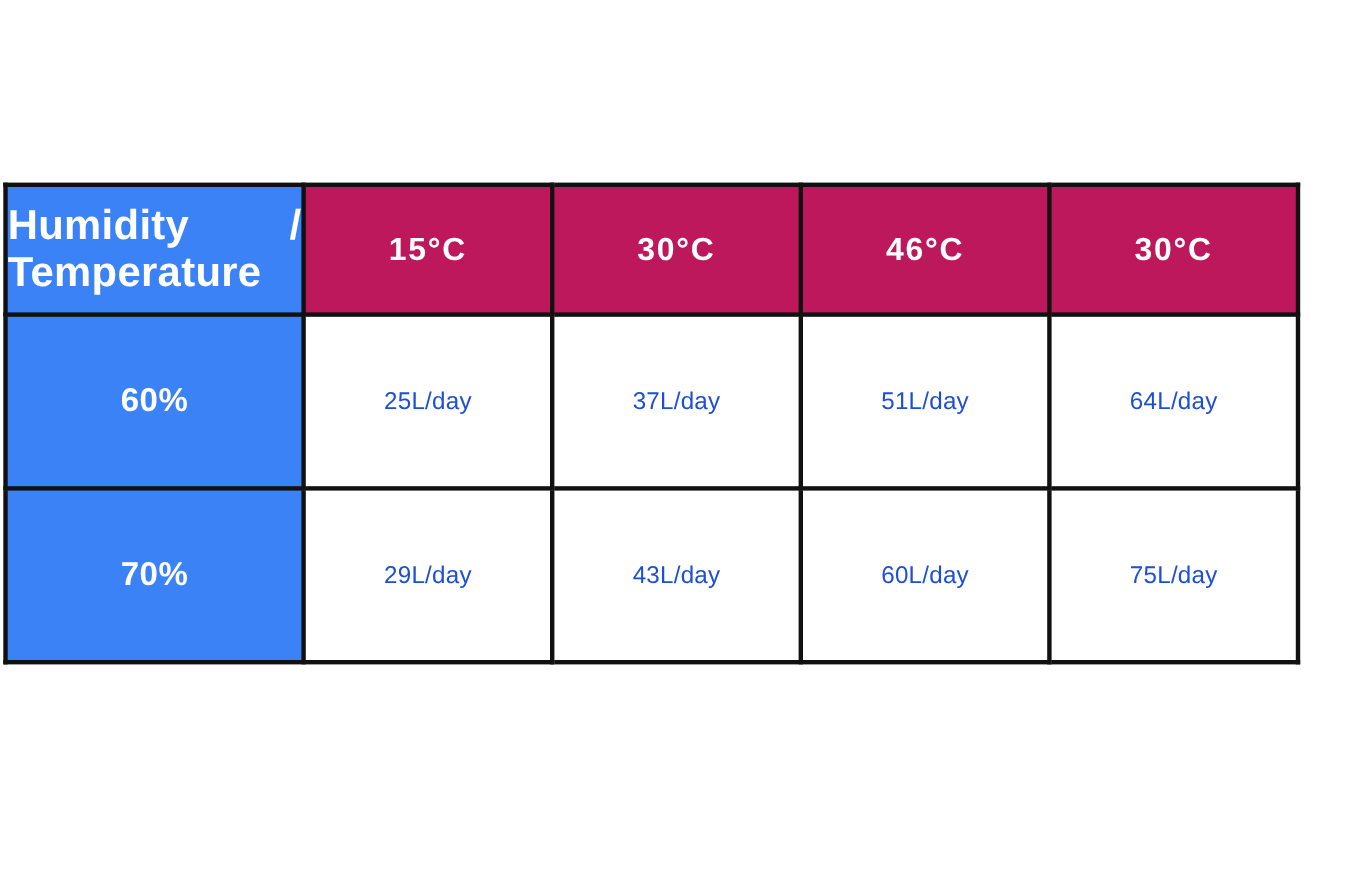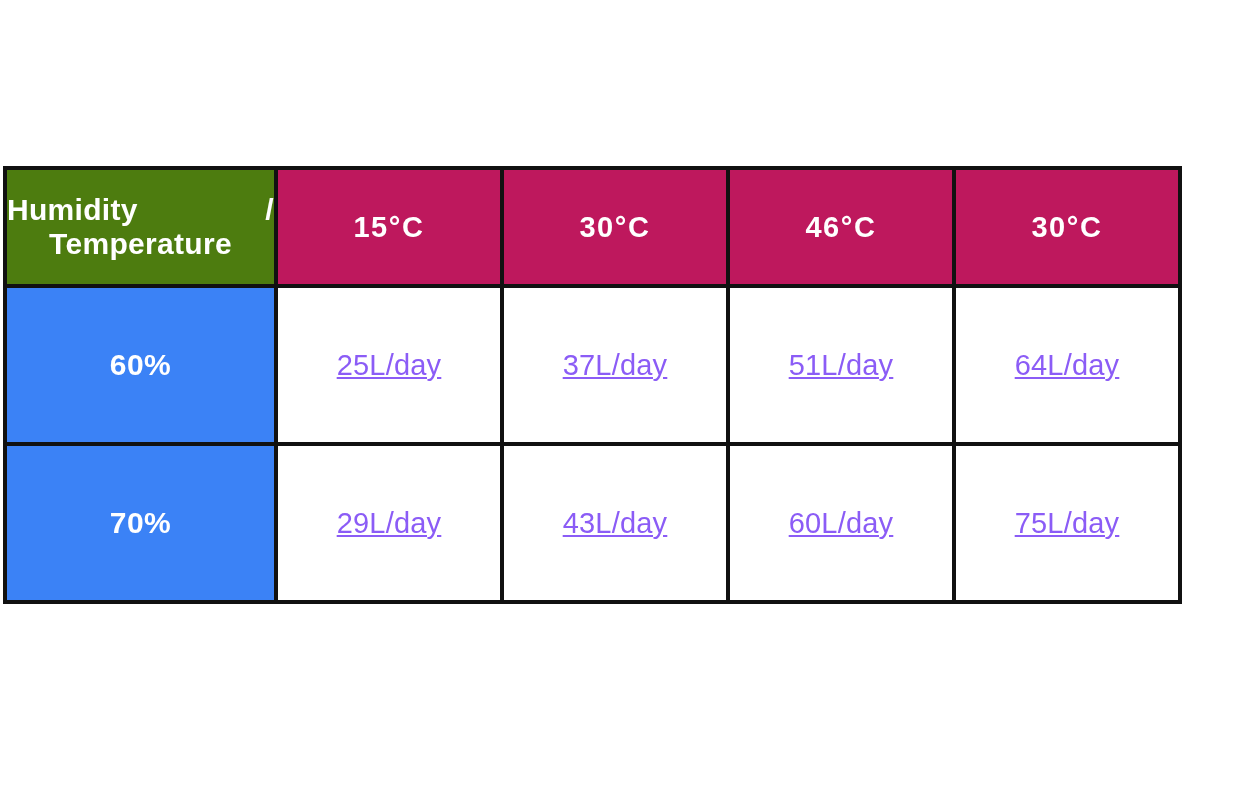--- a/index.html
+++ b/index.html
@@ -42,38 +42,38 @@
   }
 
   
   col.col-rowhead { width: 271px; }
   col.col-temp    { width: 226px; }
 
   
   tr.header-row { height: 118px; }
 
   th.corner-header {
-    background: #4d7c0f;
+    background: #3b82f6;
     color: #ffffff;
     font-weight: bold;
-    font-size: 30px;
+    font-size: 38px;
     line-height: 1.12;
     letter-spacing: 0.3px;
     padding: 0 14px;
     text-align: left;
   }
   .corner-line-1 {
     display: block;
     text-align: justify;
     text-align-last: justify;
     white-space: nowrap;
   }
   .corner-line-2 {
     display: block;
-    text-align: center;
+    text-align: left;
     white-space: nowrap;
   }
 
   th.temp-header {
     background: #be185d;
     color: #ffffff;
     font-weight: bold;
     font-size: 29px;
     letter-spacing: 1.6px;
   }
@@ -84,25 +84,24 @@
   td.humidity-header {
     background: #3b82f6;
     color: #ffffff;
     font-weight: bold;
     font-size: 30px;
     letter-spacing: 0.5px;
   }
 
   td.capacity-cell {
     background: #ffffff;
-    color: #8b5cf6;
+    color: #1d4ed8;
     font-weight: 400;
-    font-size: 29px;
+    font-size: 22px;
     letter-spacing: 0.2px;
-    text-decoration: underline;
   }
 </style>
 </head>
 <body>
 
 <div id="table-wrap">
   <table class="capacity-table">
     <colgroup>
       <col class="col-rowhead">
       <col class="col-temp">

